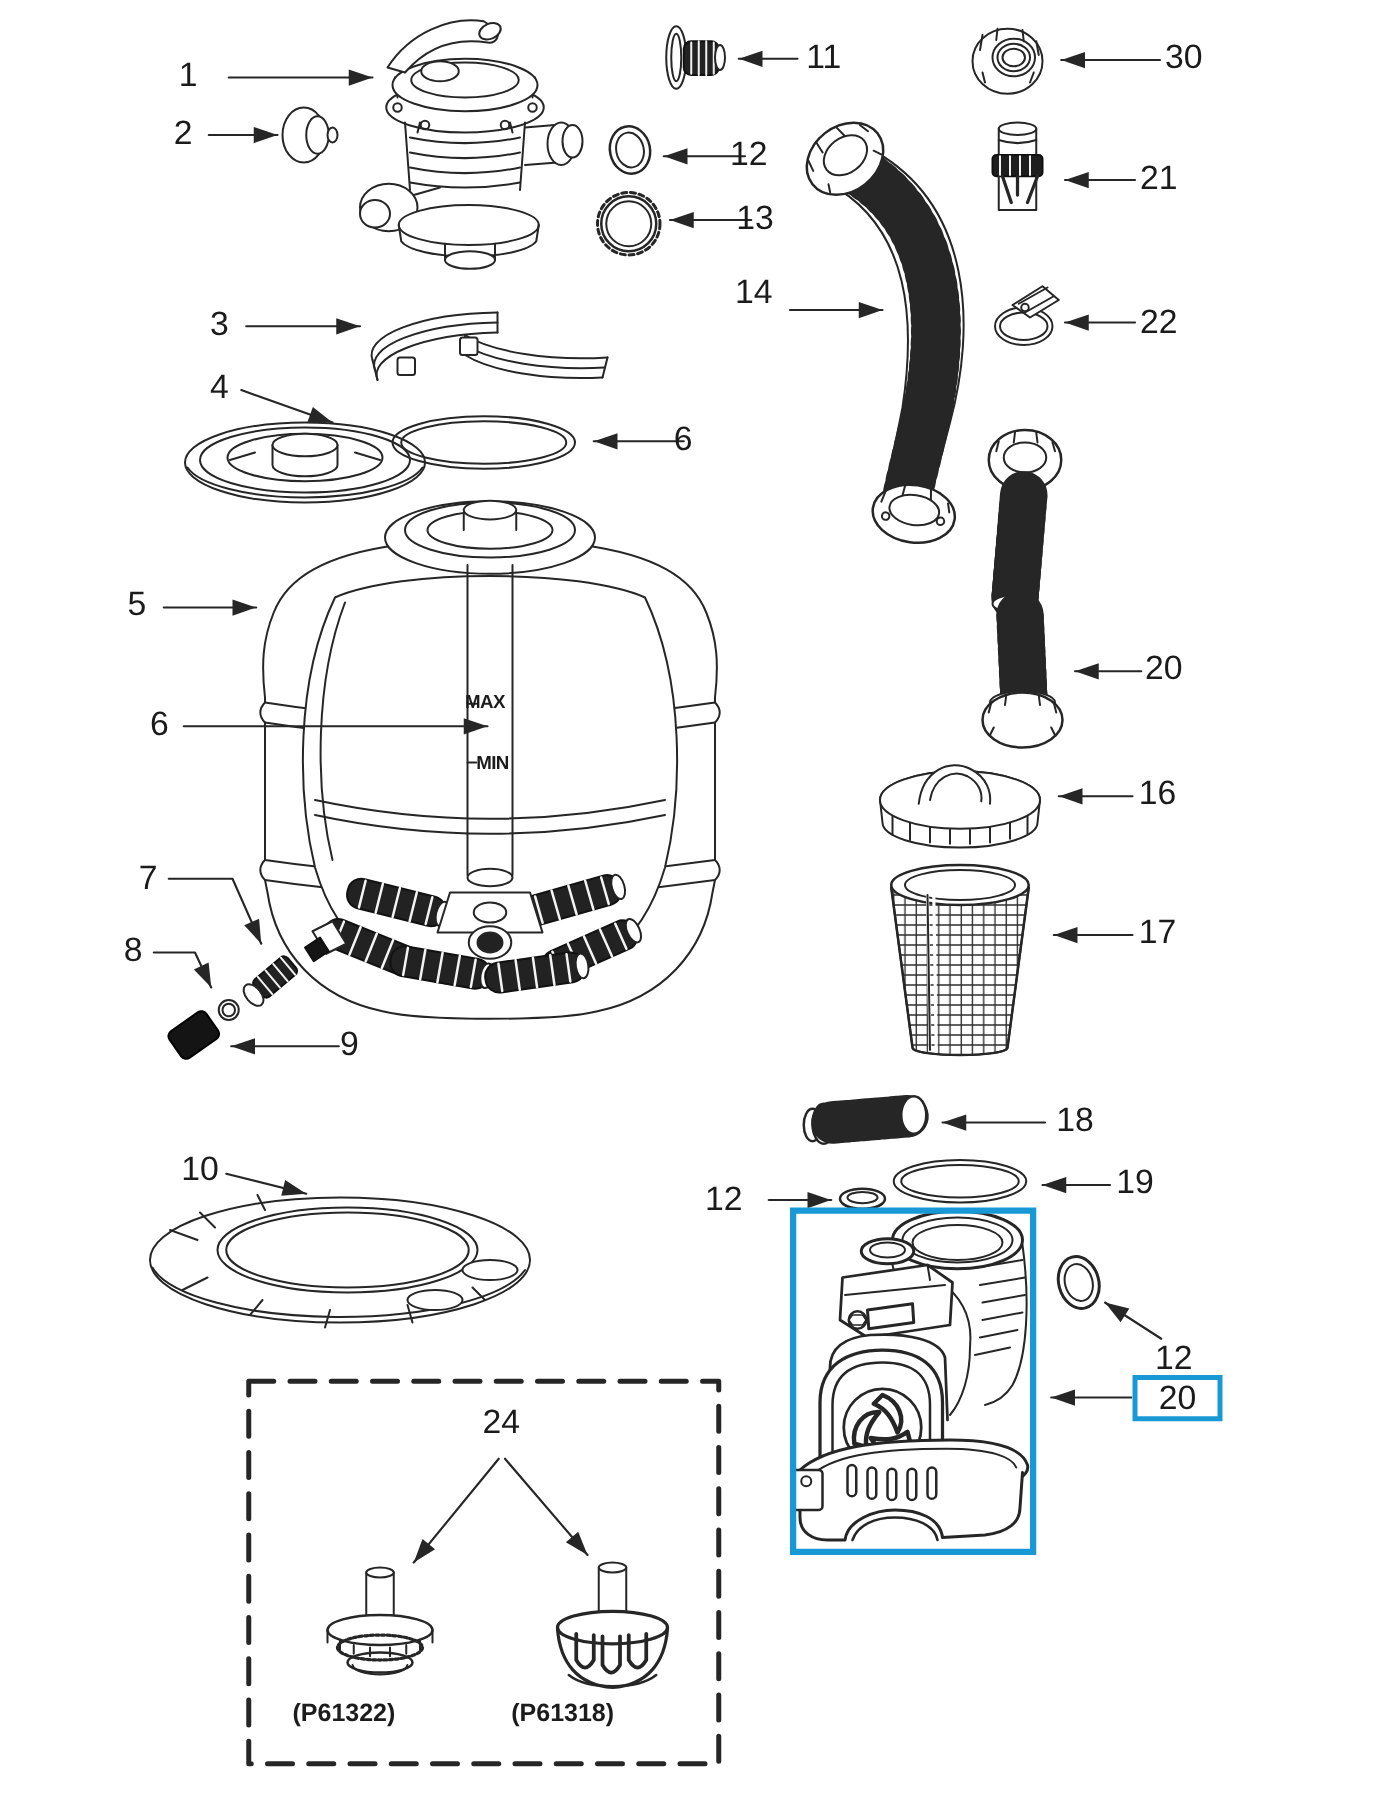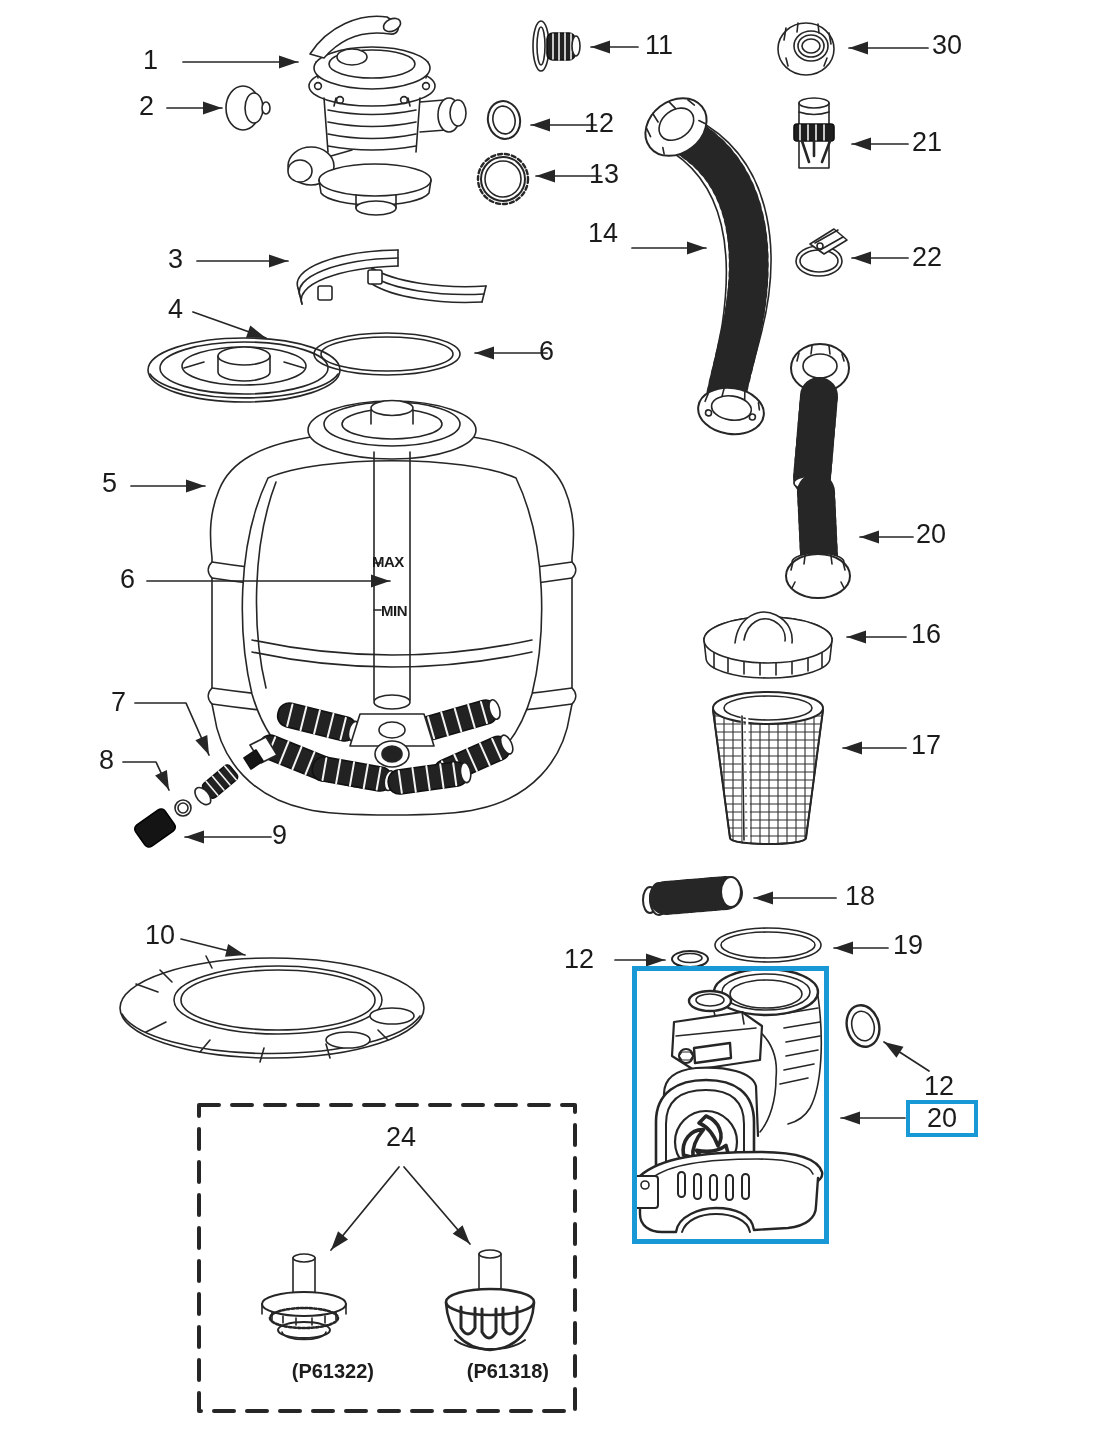--- a/index.html
+++ b/index.html
@@ -1,21 +1,21 @@
 <!DOCTYPE html>
 <html style="--hl: #1899d6; --ink: #262626;"><head>
 <meta charset="utf-8">
 <style>
   html,body{margin:0;padding:0;background:#fff;}
   .stage{position:relative;width:1110px;height:1446px;background:#fff;overflow:hidden;
          font-family:"Liberation Sans",sans-serif;color:#1c1c1c;}
   .stage svg{position:absolute;left:0;top:0;color:var(--ink,#262626);}
   .lbl{position:absolute;font-size:27px;line-height:1;color:#1b1b1b;white-space:nowrap;}
   .boxed{border:4px solid var(--hl,#1899d6);padding:1px 17px;background:#fff;}
-  .code{position:absolute;font-size:20px;font-weight:bold;width:140px;text-align:right;white-space:nowrap;}
+  .code{position:absolute;font-size:20px;font-weight:bold;width:140px;text-align:left;white-space:nowrap;}
   .tankmark{position:absolute;font-size:15px;font-weight:bold;letter-spacing:-0.5px;}
   .hlbox{position:absolute;left:632px;top:966px;width:197px;height:278px;
          border:5px solid var(--hl,#1899d6);box-sizing:border-box;}
 </style>
 </head>
 <body>
 
 <div class="stage">
 
 <svg width="1110" height="1446" viewBox="0 0 1110 1446" fill="none" stroke="currentColor" stroke-width="1.6" stroke-linecap="round" stroke-linejoin="round">

